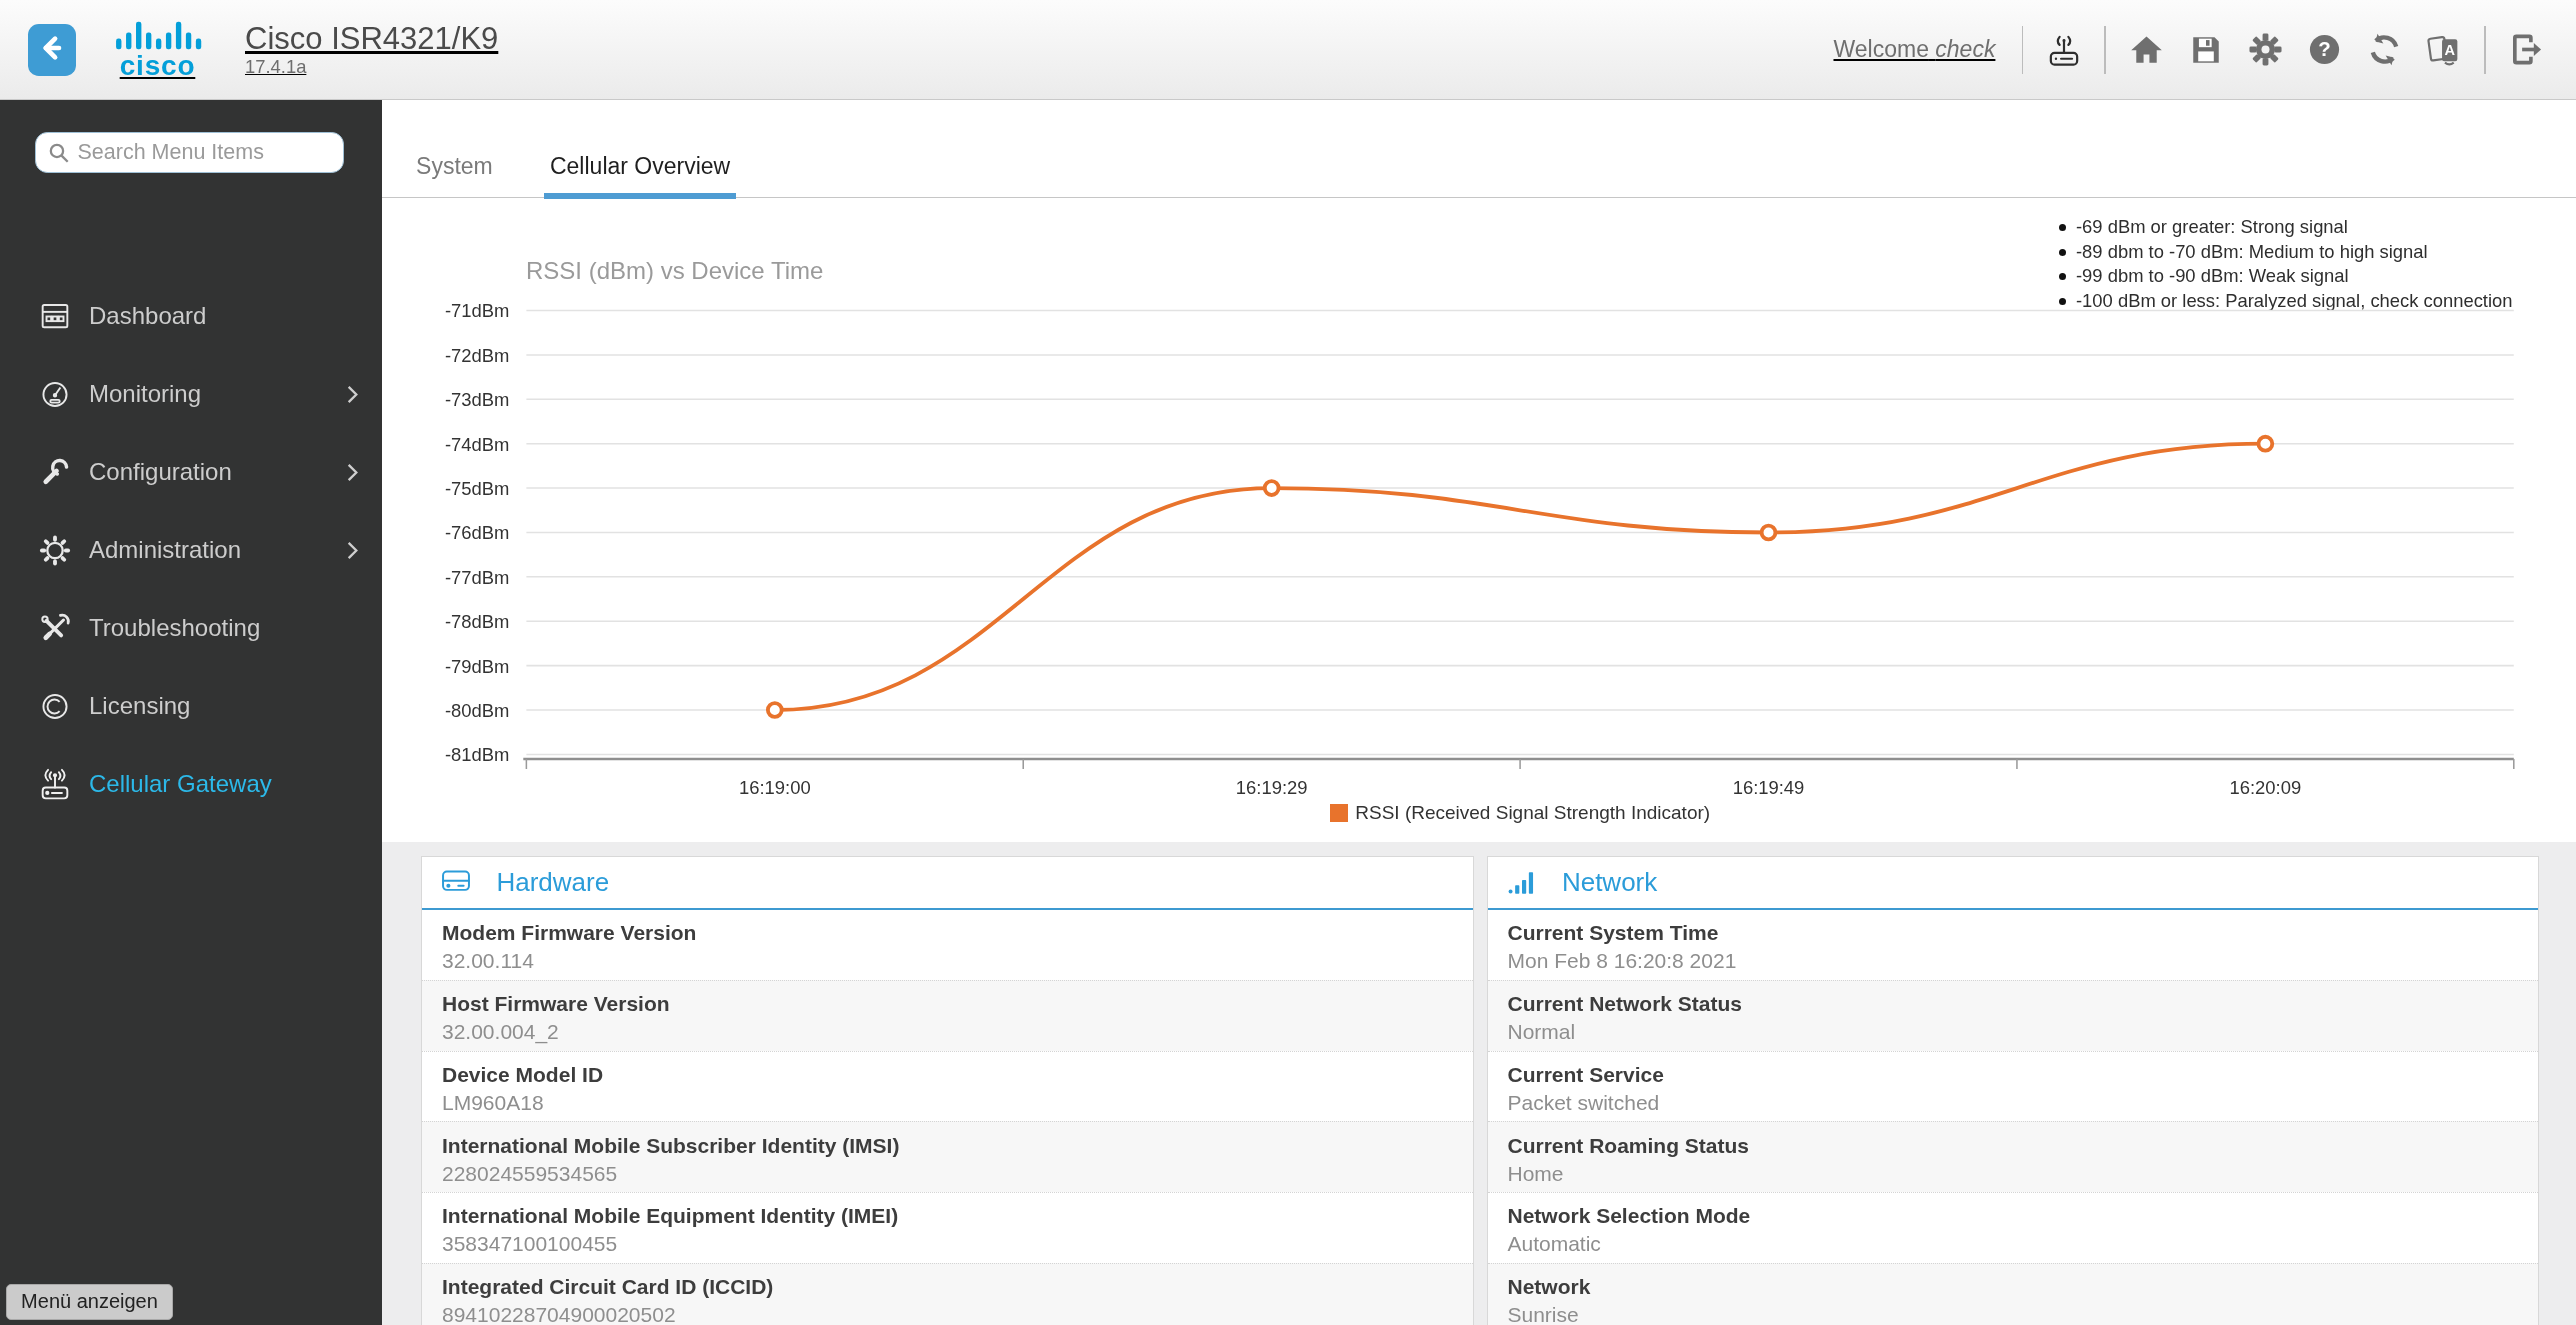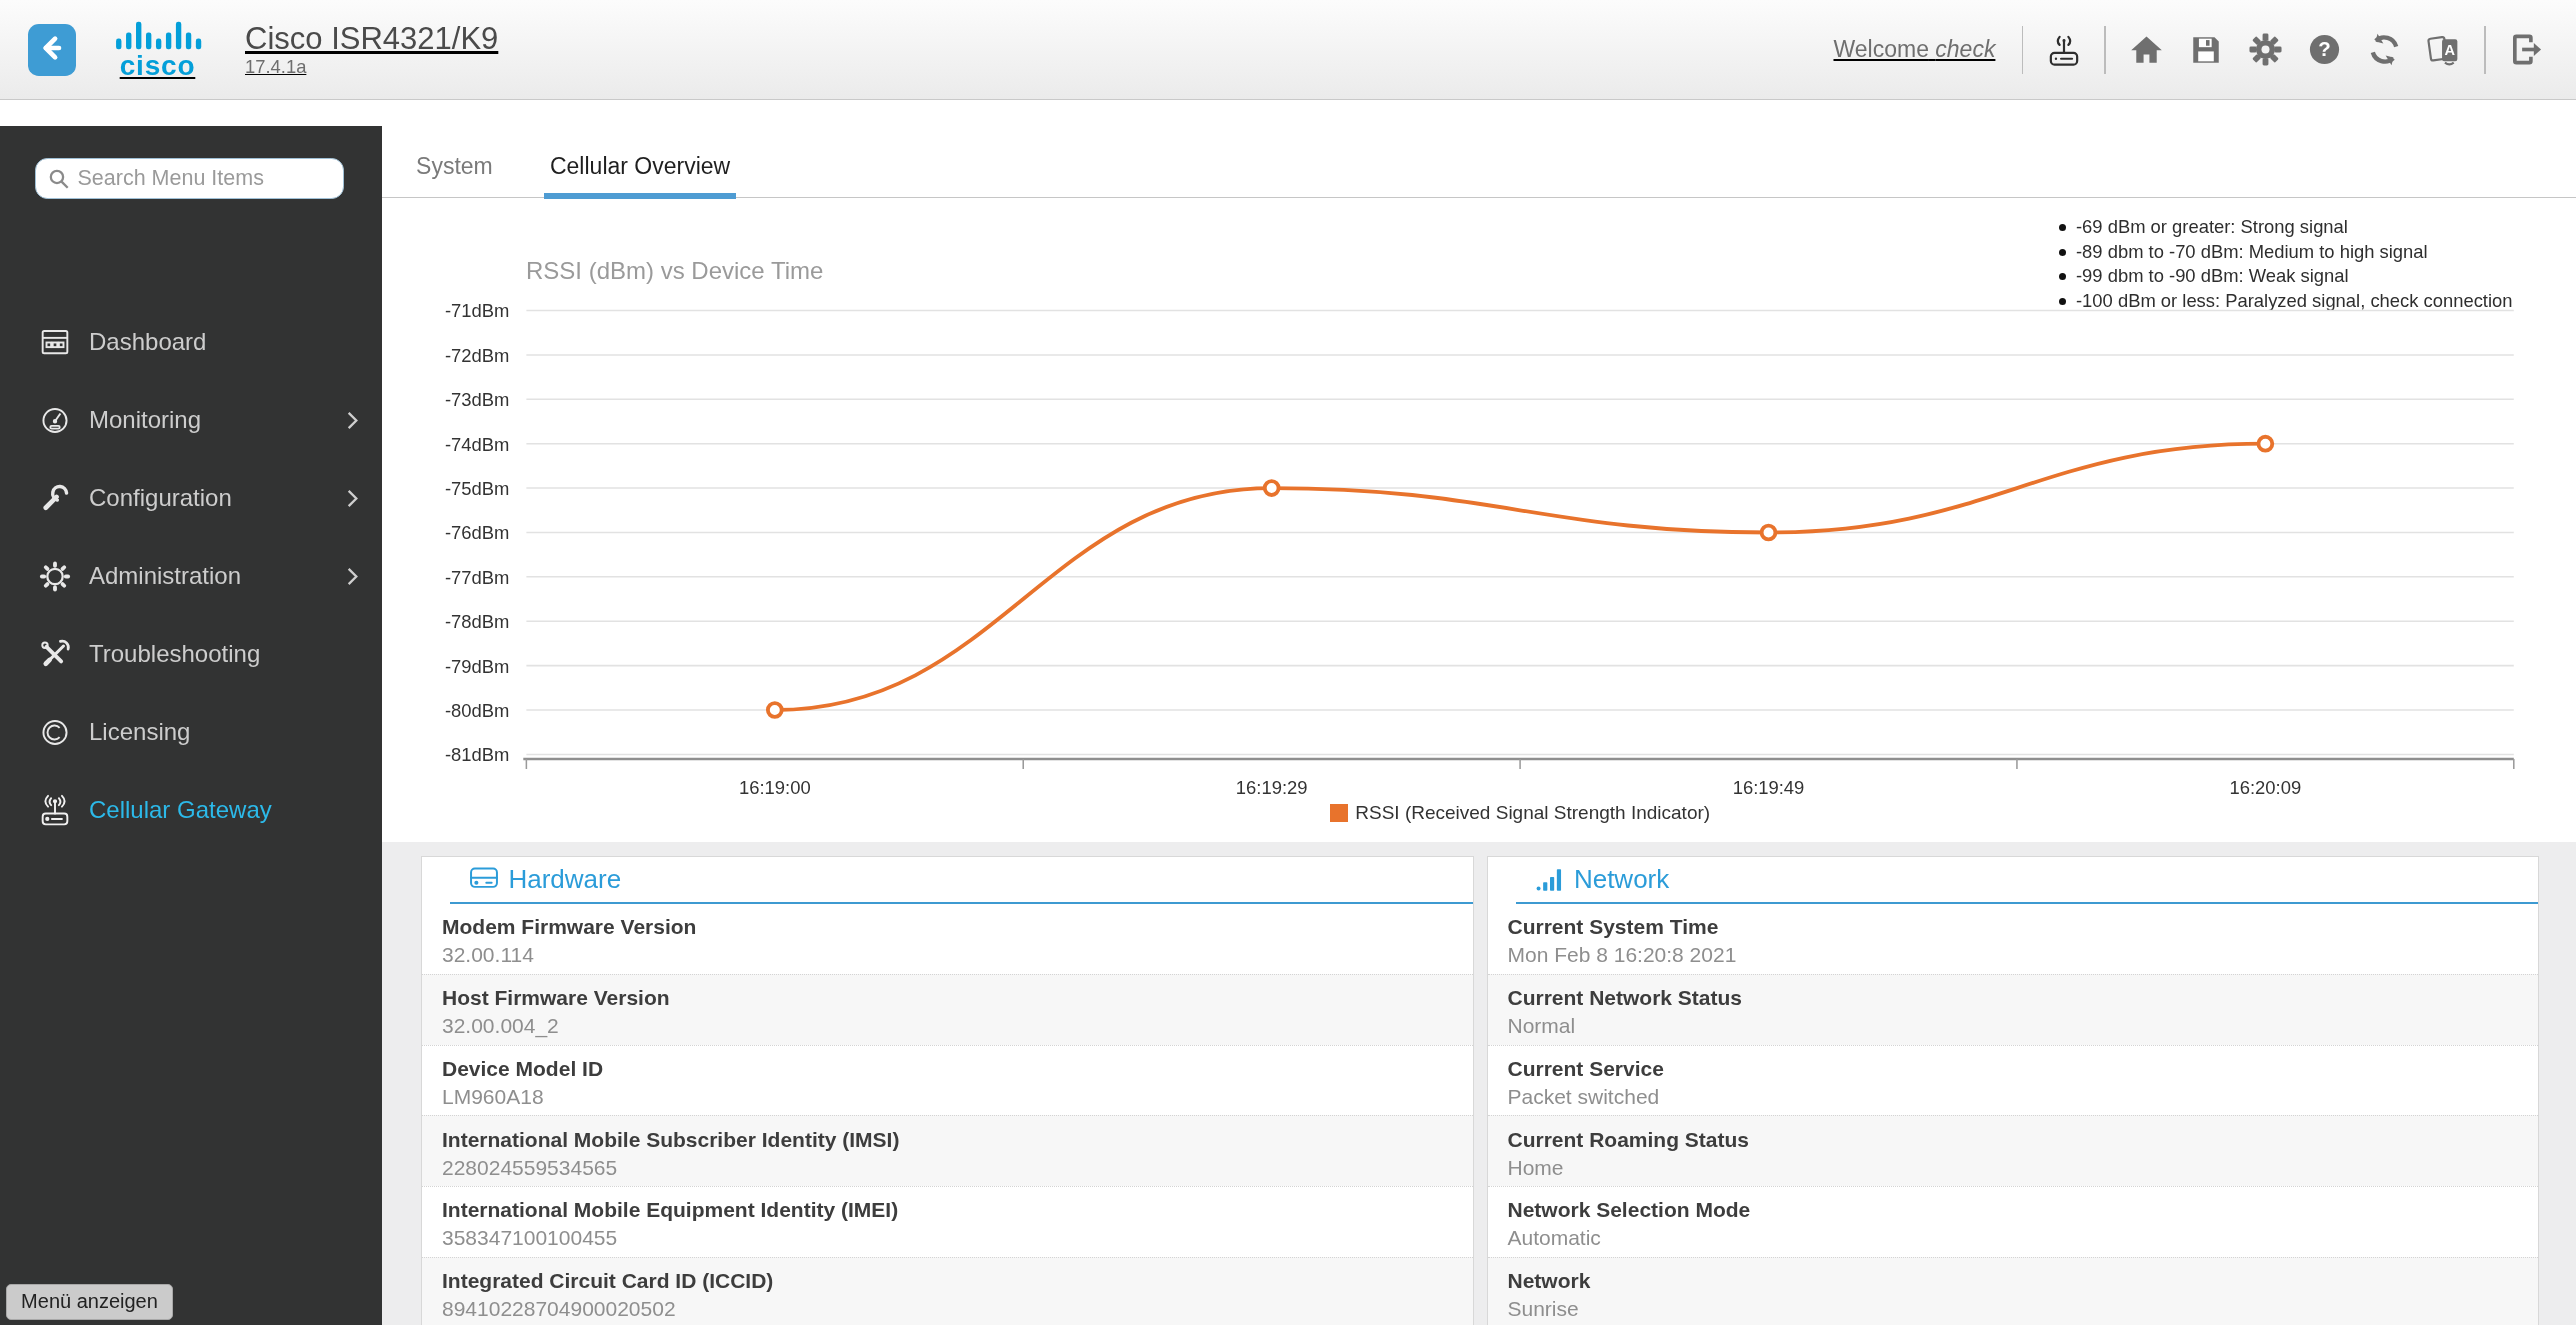--- a/index.html
+++ b/index.html
@@ -17,21 +17,21 @@
   .logo .word { color:#049FD9; font-weight:bold; font-size:28px; letter-spacing:0.8px; margin-top:-1.5px; }
   .titleblock .t { font-size:31px; color:#4a4a4a; line-height:35px; }
   .titleblock .v { font-size:18.4px; color:#6e6e6e; }
   .hdr-right { margin-left:auto; display:flex; align-items:center; gap:21.5px; }
   .welcome { font-size:23px; color:#6f6f6f; margin-right:4.6px; }
   .welcome em { font-style:italic; }
   .vsep { width:1.5px; height:48px; background:#bcbcbc; }
   .hicon { width:38px; height:38px; display:flex; align-items:center; justify-content:center; }
 
   
-  .side { position:absolute; top:100px; left:0; bottom:0; width:382px; background:#323333; z-index:4;margin-top:26px; }
+  .side { position:absolute; top:100px; left:0; bottom:0; width:382px; background:#323333; z-index:4; }
   .searchwrap { position:absolute; top:32px; left:35px; width:309px; height:41px; background:#fff;
     border:1.5px solid #9fc0d6; border-radius:12.3px; display:flex; align-items:center; padding:0 10.8px; }
   .searchwrap input { border:none; outline:none; font-size:21.5px; color:#444; width:100%;
     font-family:inherit; background:transparent; }
   .searchwrap input::placeholder { color:#9a9a9a; }
   .menu { position:absolute; top:177px; left:0; right:0; }
   .mitem { height:78px; display:flex; align-items:center; padding-left:35px; cursor:pointer; position:relative; }
   .mitem .micon { width:40px; height:37px; margin-right:14px; flex:0 0 auto; }
   .mitem .mlabel { font-size:24px; color:#cdcdcd; }
   .mitem.active .mlabel { color:#2CB9E9; }
@@ -58,22 +58,22 @@
   .axlab { font-size:24px; fill:#333; }
   .legend { position:absolute; top:593px; left:144px; width:1988px; display:flex;
     align-items:center; justify-content:center; gap:7px; }
   .legend .sw { width:18.4px; height:18.4px; }
   .legend .lt { font-size:19px; color:#333; }
 
   
   .cardsec { position:absolute; top:742px; left:0; right:0; bottom:0; background:#ededee;
     display:flex; gap:13px; padding:14px 37px 0 39px; align-items:flex-start; }
   .card { background:#fff; border:0.8px solid #d8d8d8; flex:1; height:538px; overflow:hidden; }
-  .card-h { height:47px; display:flex; align-items:center; gap:8px; padding:0 18.4px;
-    border-bottom:2.3px solid #3D9AD1;margin-left:28px; }
+  .card-h { height:53px; display:flex; align-items:center; gap:24px; padding:0 18.4px;
+    border-bottom:2.3px solid #3D9AD1; }
   .card-h .ct { font-size:26px; color:#2B9CD9; }
   .row { padding:9.2px 20px 4.6px; }
   .row + .row { border-top:1.5px dotted #d4d4d4; }
   .row:nth-child(even) { background:#f7f7f7; }
   .rlabel { font-size:21px; font-weight:bold; color:#3d3d3d; line-height:28px; }
   .rvalue { font-size:21px; color:#8e8e8e; line-height:28px; min-height:28px; }
 </style>
 </head>
 <body>
 

